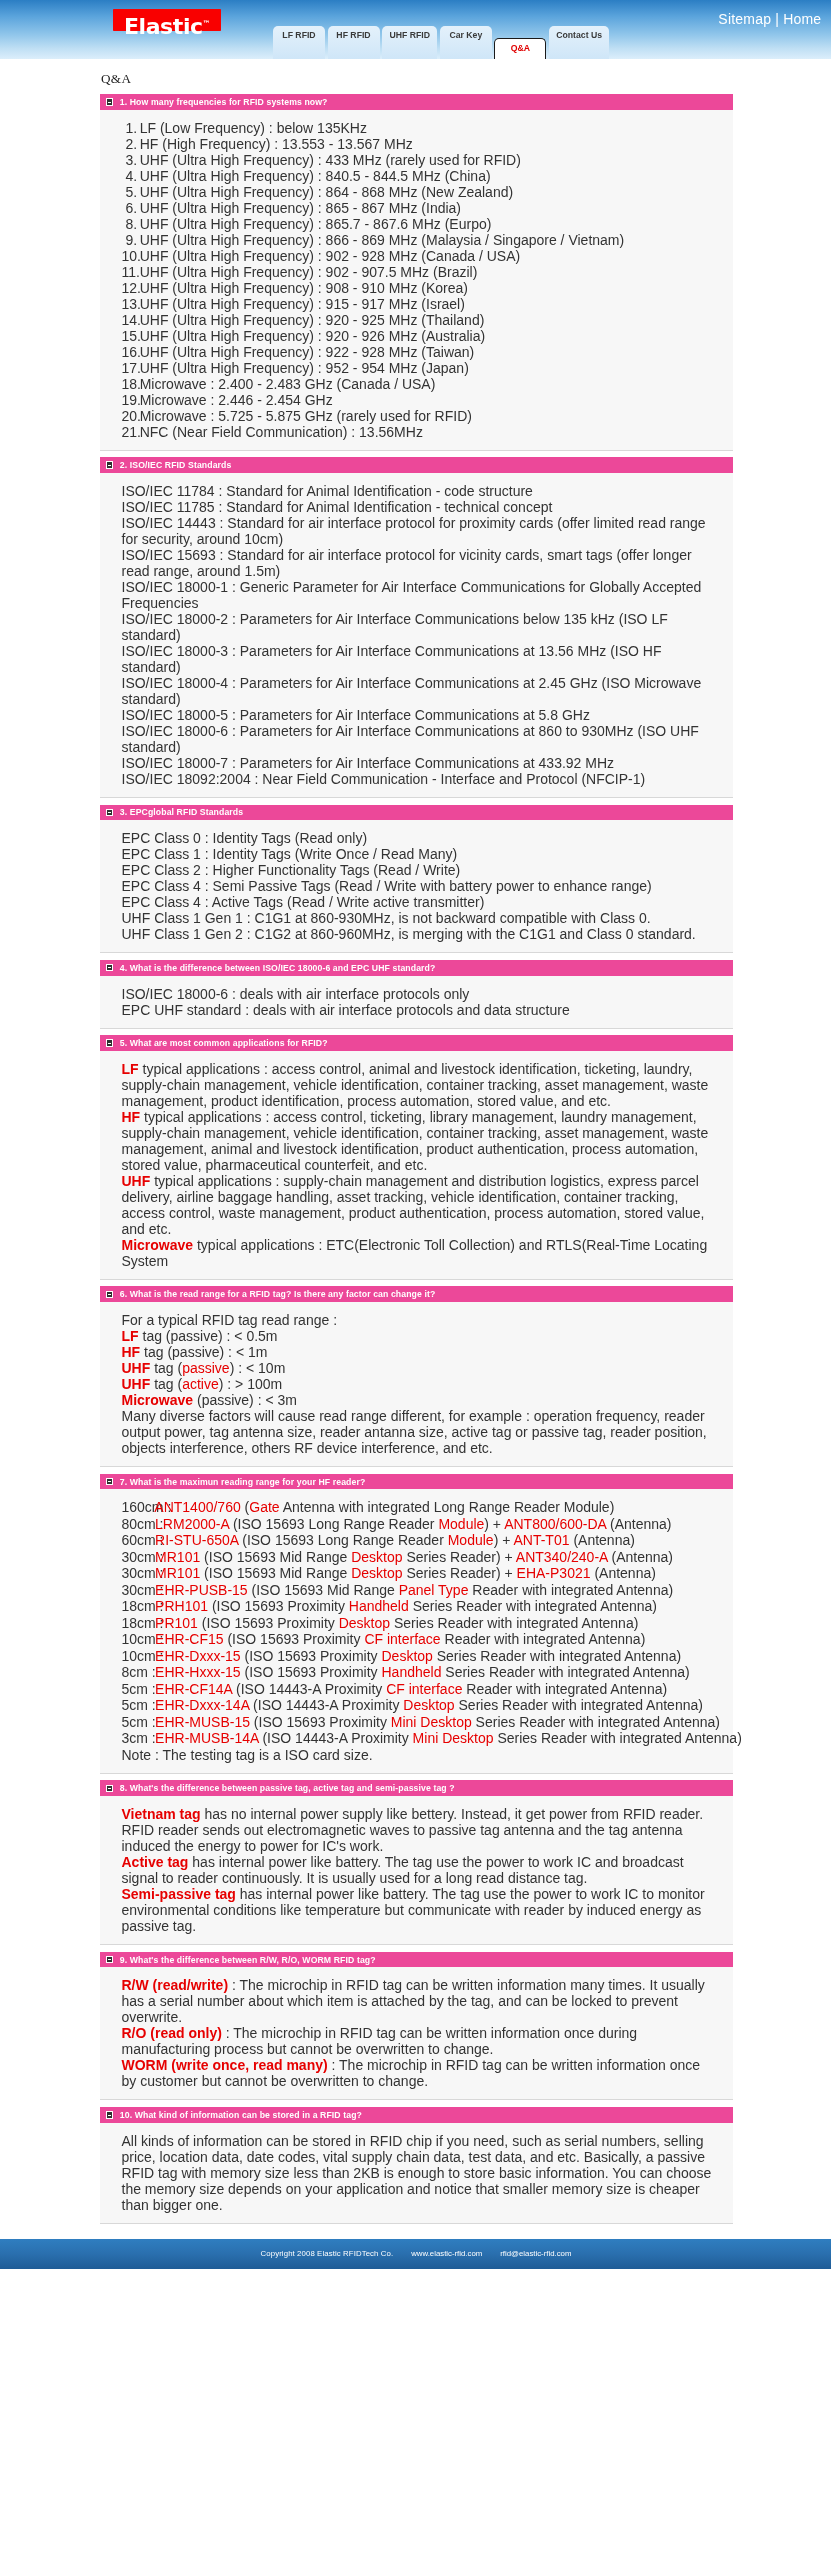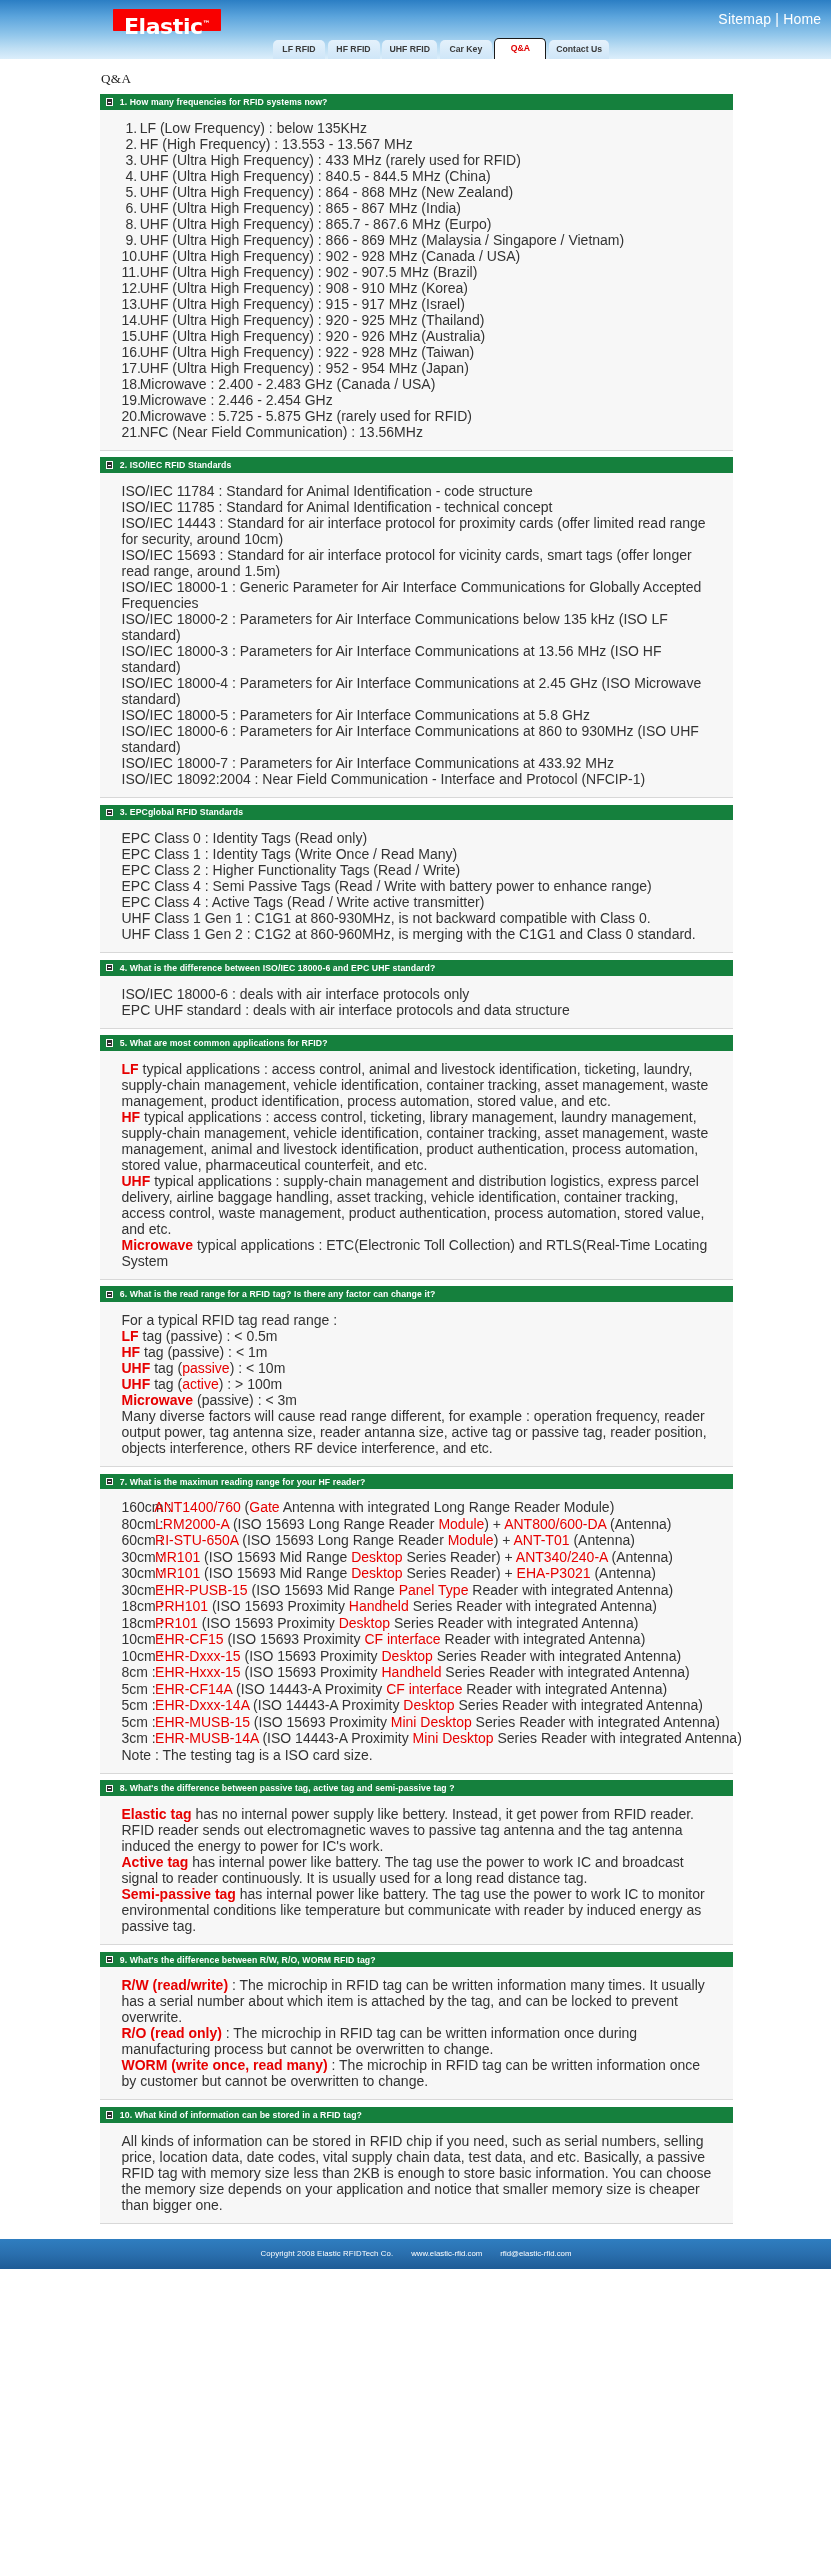--- a/index.html
+++ b/index.html
@@ -53,21 +53,21 @@
   .nav {
     position: absolute;
     left: 273px;
     bottom: 0;
     display: flex;
     align-items: flex-end;
     gap: 2.5px;
   }
   .nav-tab {
     min-width: 52px;
-    height: 19px;
+    height: 33px;
     padding: 0 7.4px;
     background: linear-gradient(to bottom, #e4f1fb 0%, #cfe6f8 100%);
     border-radius: 5px 5px 0 0;
     color: #3a3a3a;
     font-size: 8.7px;
     font-weight: 700;
     line-height: 19px;
     text-align: center;
     white-space: nowrap;
   }
@@ -94,21 +94,21 @@
     letter-spacing: 0.3px;
   }
 
   .qa-list { width: 832px; }
 
   .qa-block { margin: 0 0 0 0; }
 
   .qa-header {
     margin: 0 99px 0 100px;
     height: 15.7px;
-    background: #15803d;
+    background: #ec4899;
     color: #ffffff;
     display: flex;
     align-items: center;
     padding-left: 5.8px;
     font-size: 8.7px;
     font-weight: 700;
     letter-spacing: 0.1px;
   }
   .toggle-icon {
     display: inline-block;
@@ -332,21 +332,21 @@
           <p class="note">Note : The testing tag is a ISO card size.</p>
         </div>
     </div>
 
     <div class="qa-block">
       <div class="qa-header">
         <span class="toggle-icon"></span>
         <span>8. What's the difference between passive tag, active tag and semi-passive tag ?</span>
       </div>
       <div class="qa-body" id="s8-body">
-          <p><span class="red-b">Elastic tag</span><span> has no internal power supply like bettery. Instead, it get power from RFID reader. RFID reader sends out electromagnetic waves to passive tag antenna and the tag antenna induced the energy to power for IC's work.</span></p>
+          <p><span class="red-b">Vietnam tag</span><span> has no internal power supply like bettery. Instead, it get power from RFID reader. RFID reader sends out electromagnetic waves to passive tag antenna and the tag antenna induced the energy to power for IC's work.</span></p>
           <p><span class="red-b">Active tag</span><span> has internal power like battery. The tag use the power to work IC and broadcast signal to reader continuously. It is usually used for a long read distance tag.</span></p>
           <p><span class="red-b">Semi-passive tag</span><span> has internal power like battery. The tag use the power to work IC to monitor environmental conditions like temperature but communicate with reader by induced energy as passive tag.</span></p>
         </div>
     </div>
 
     <div class="qa-block">
       <div class="qa-header">
         <span class="toggle-icon"></span>
         <span>9. What's the difference between R/W, R/O, WORM RFID tag?</span>
       </div>

